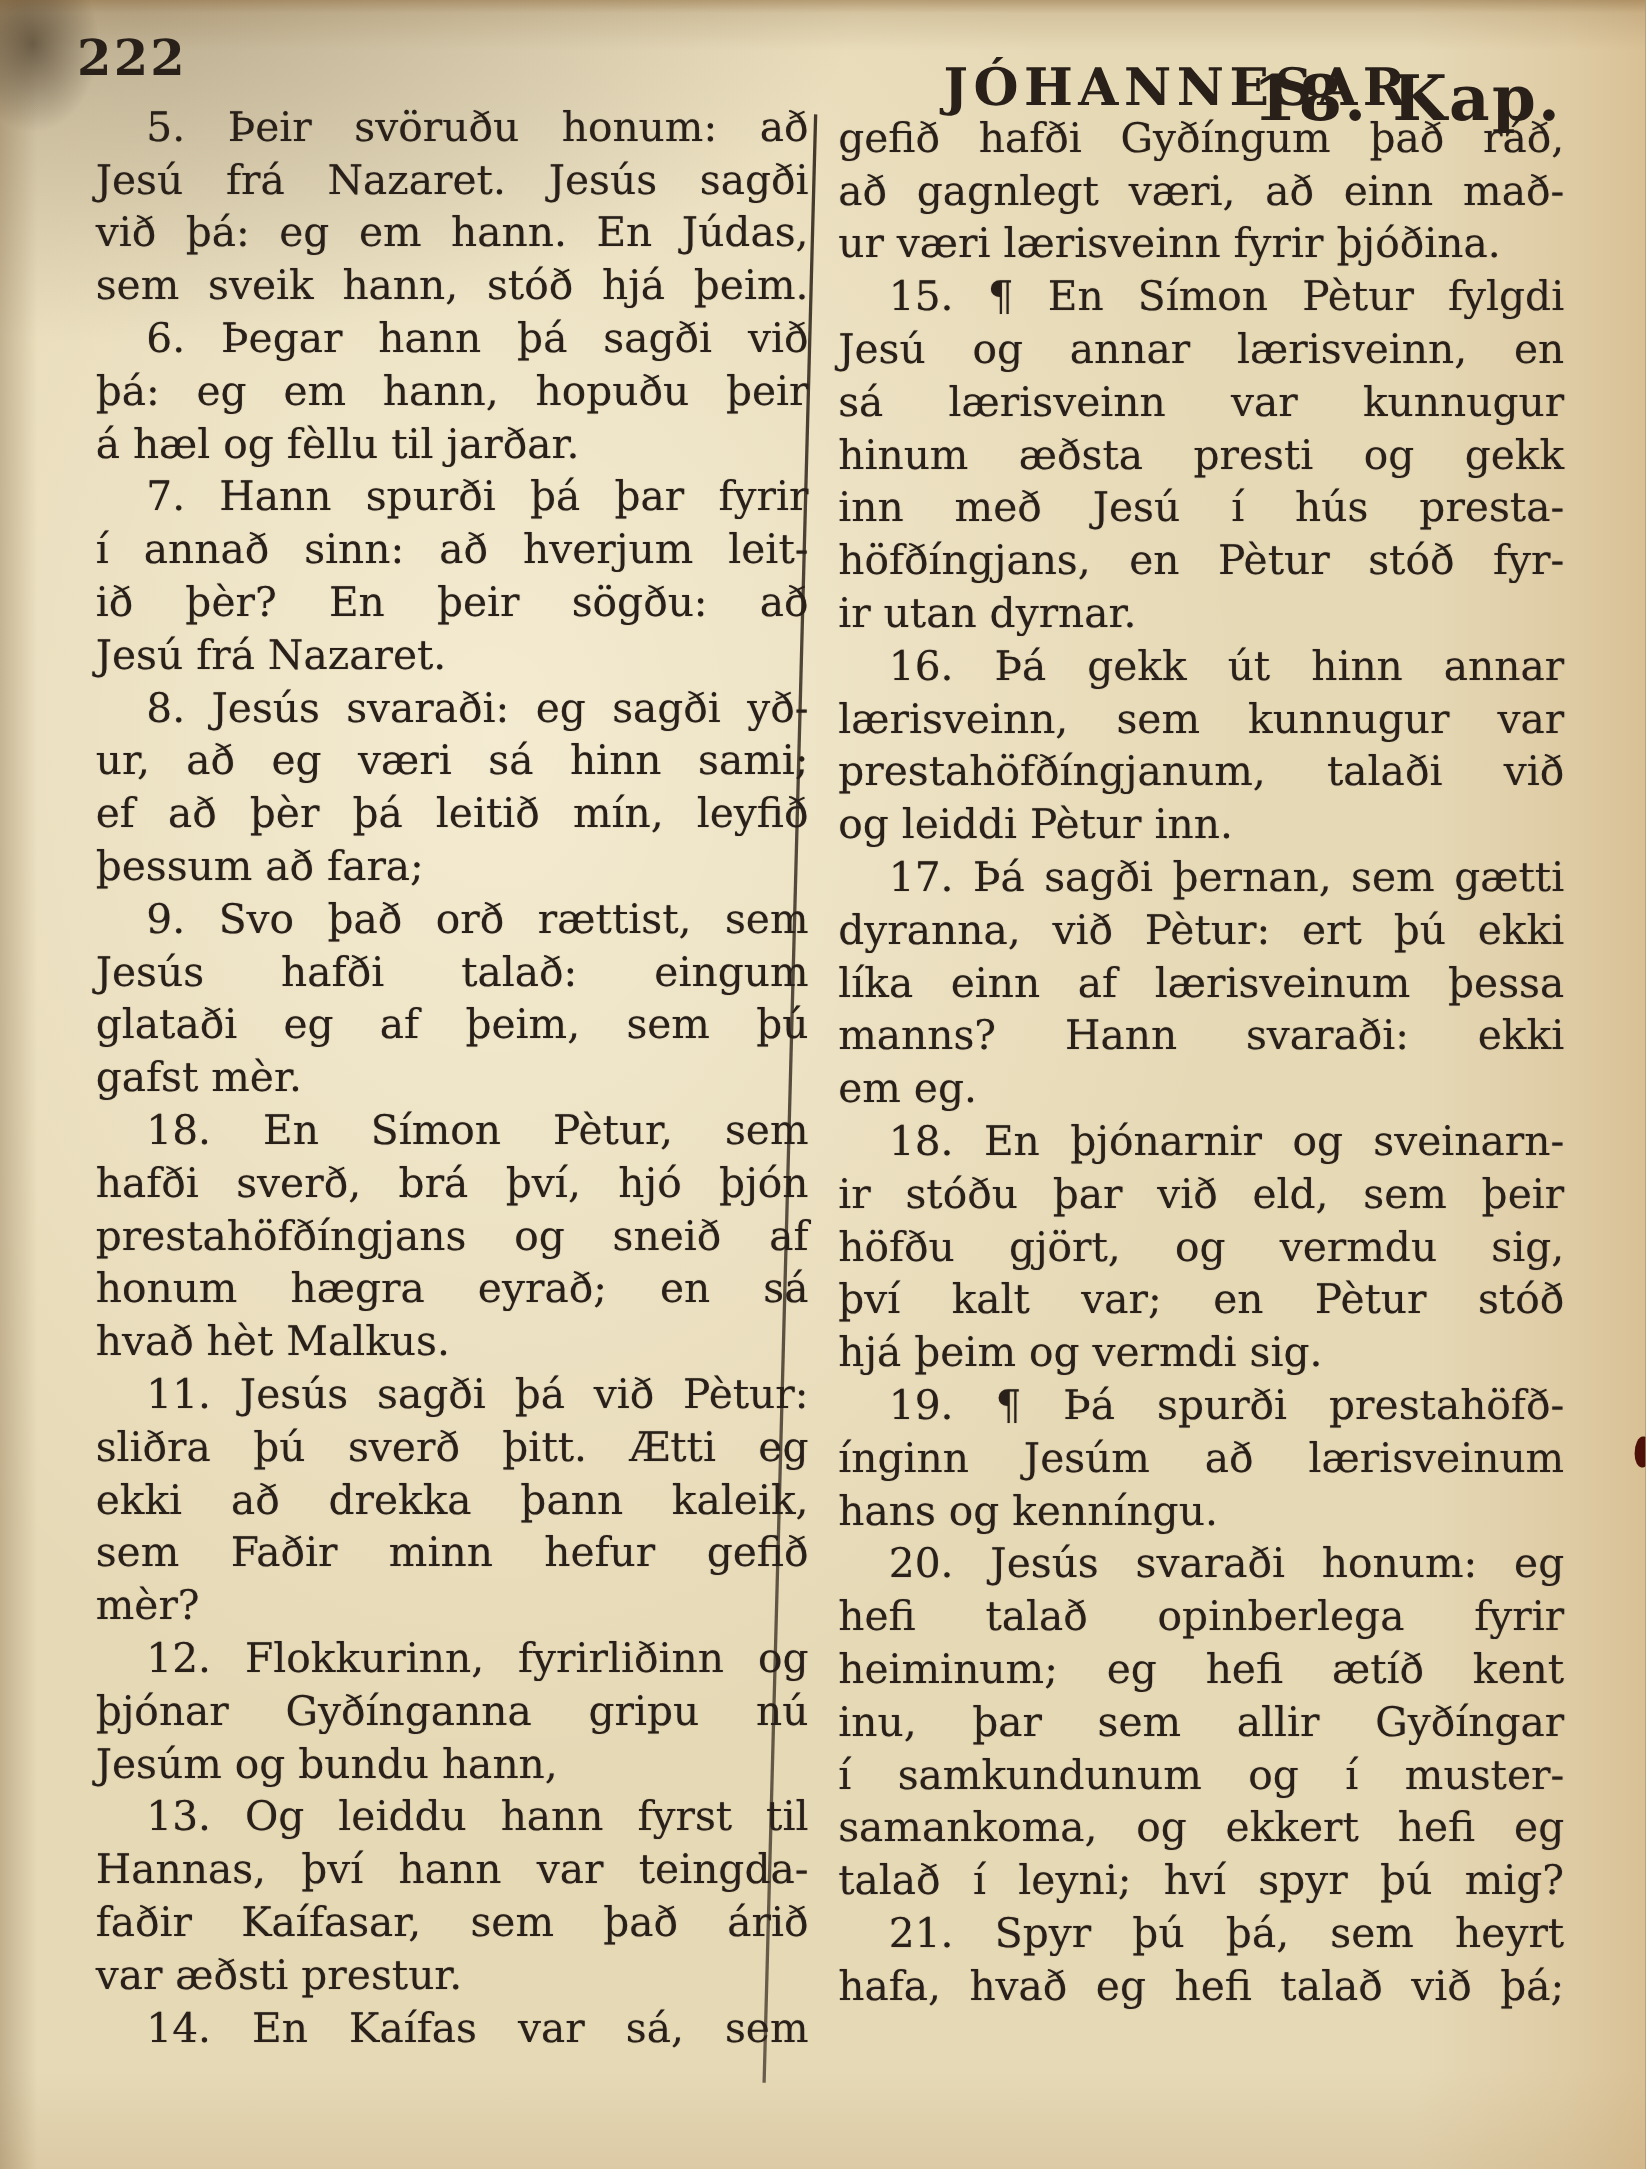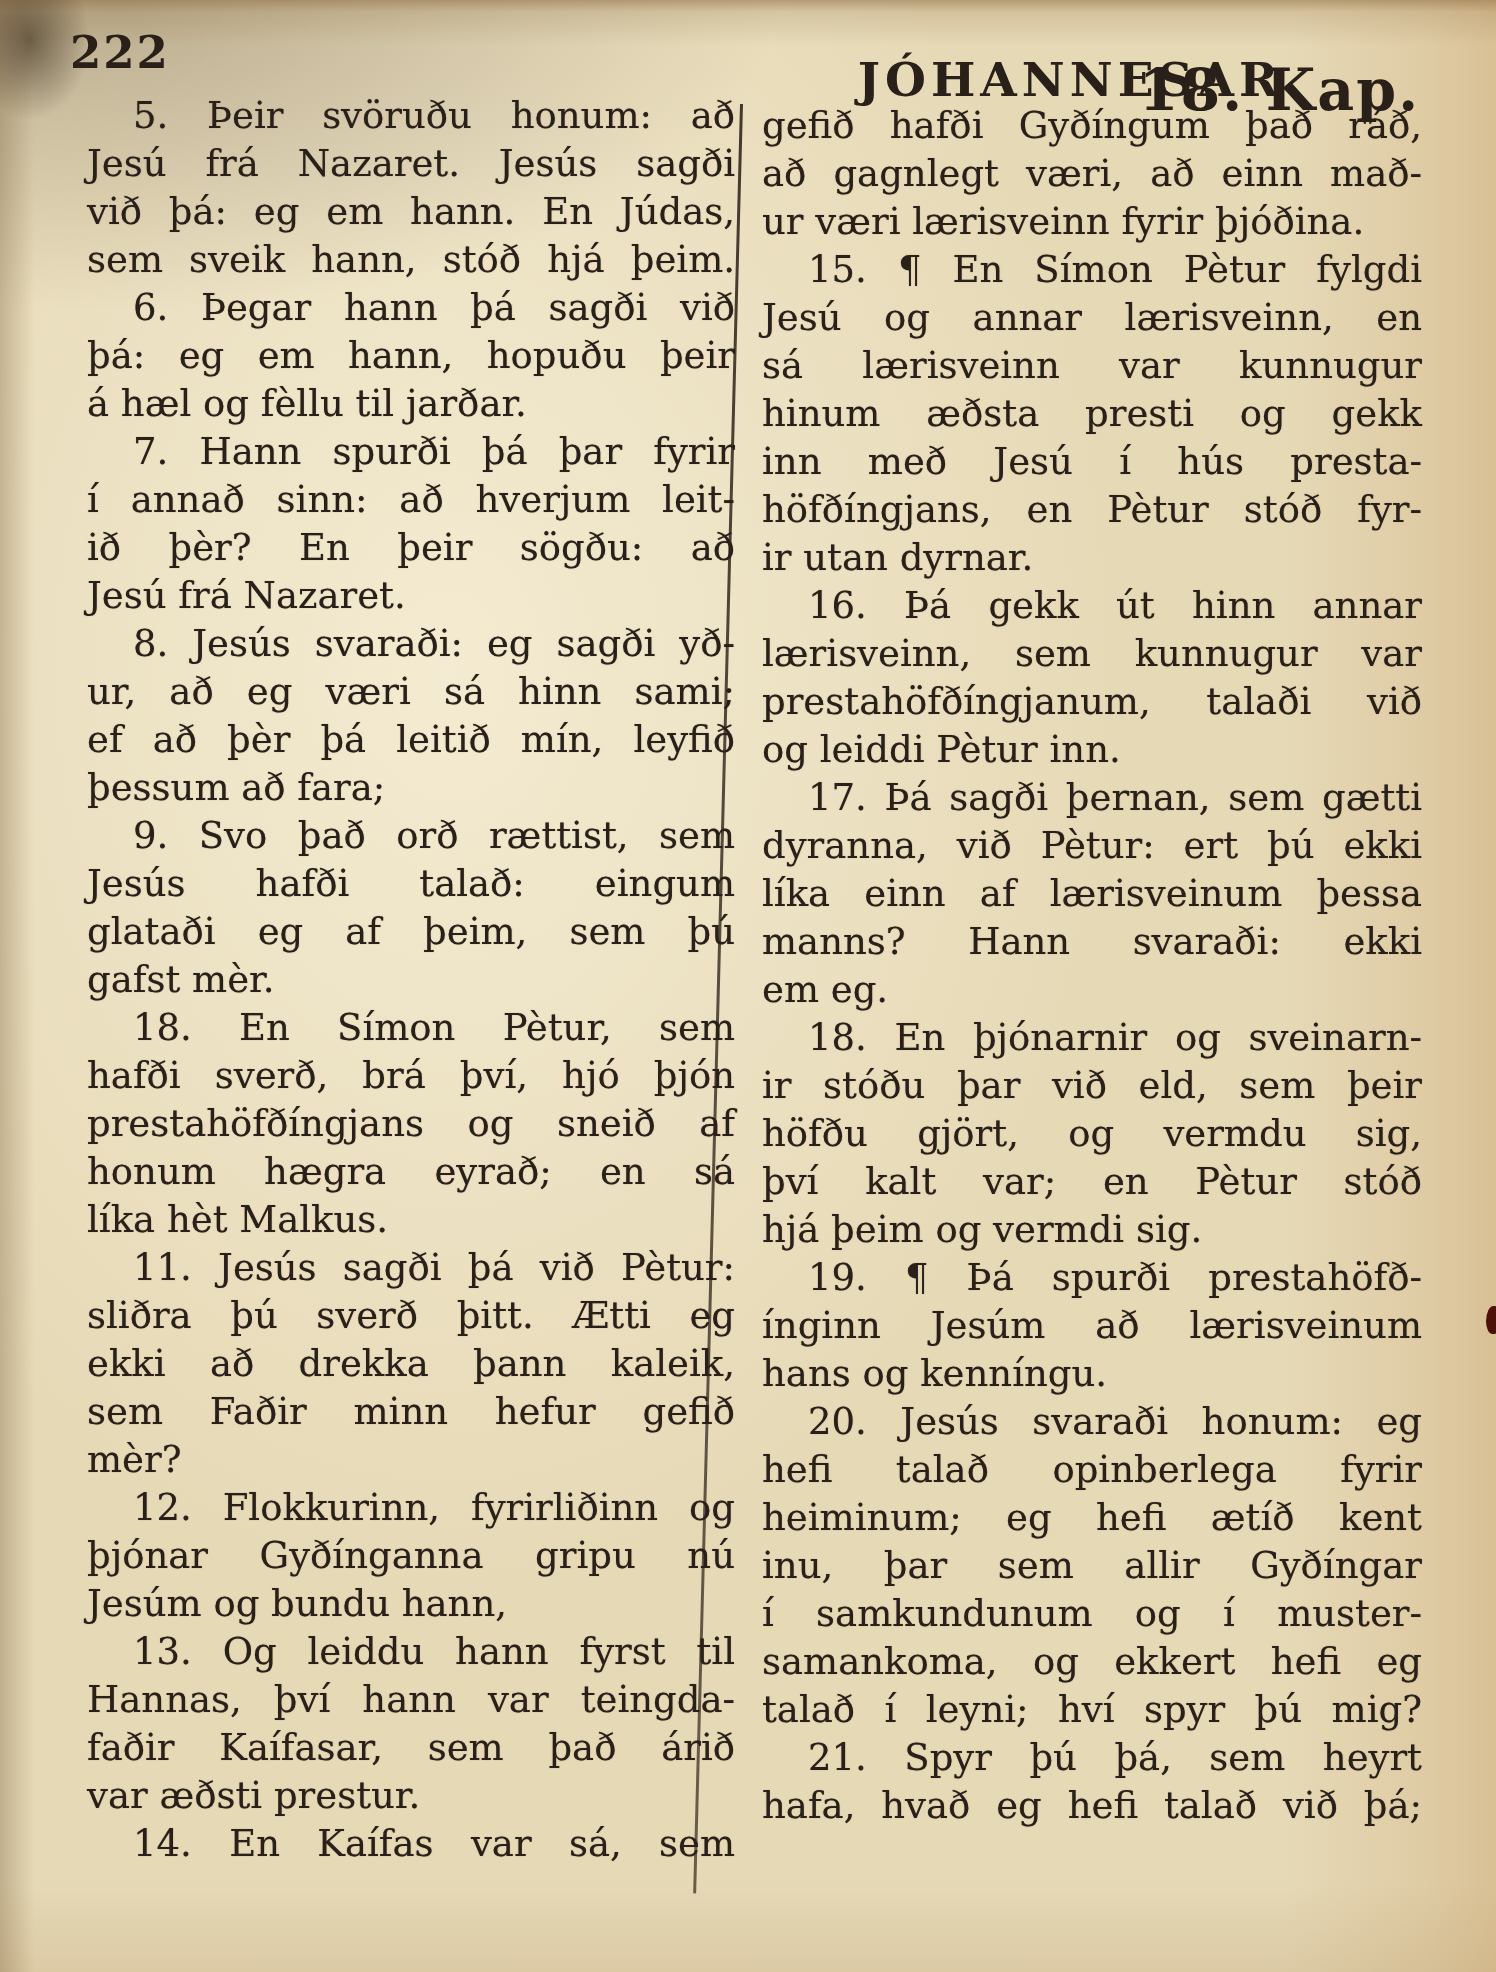--- a/index.html
+++ b/index.html
@@ -87,21 +87,21 @@
       <div class="line just">ef að þèr þá leitið mín, leyfið</div>
       <div class="line">þessum að fara;</div>
       <div class="line indent just">9. Svo það orð rættist, sem</div>
       <div class="line just">Jesús hafði talað: eingum</div>
       <div class="line just">glataði eg af þeim, sem þú</div>
       <div class="line">gafst mèr.</div>
       <div class="line indent just">18. En Símon Pètur, sem</div>
       <div class="line just">hafði sverð, brá því, hjó þjón</div>
       <div class="line just">prestahöfðíngjans og sneið af</div>
       <div class="line just">honum hægra eyrað; en sá</div>
-      <div class="line">líka hèt Malkus.</div>
+      <div class="line">hvað hèt Malkus.</div>
       <div class="line indent just">11. Jesús sagði þá við Pètur:</div>
       <div class="line just">sliðra þú sverð þitt. Ætti eg</div>
       <div class="line just">ekki að drekka þann kaleik,</div>
       <div class="line just">sem Faðir minn hefur gefið</div>
       <div class="line">mèr?</div>
       <div class="line indent just">12. Flokkurinn, fyrirliðinn og</div>
       <div class="line just">þjónar Gyðínganna gripu nú</div>
       <div class="line">Jesúm og bundu hann,</div>
       <div class="line indent just">13. Og leiddu hann fyrst til</div>
       <div class="line just">Hannas, því hann var teingda-</div>

